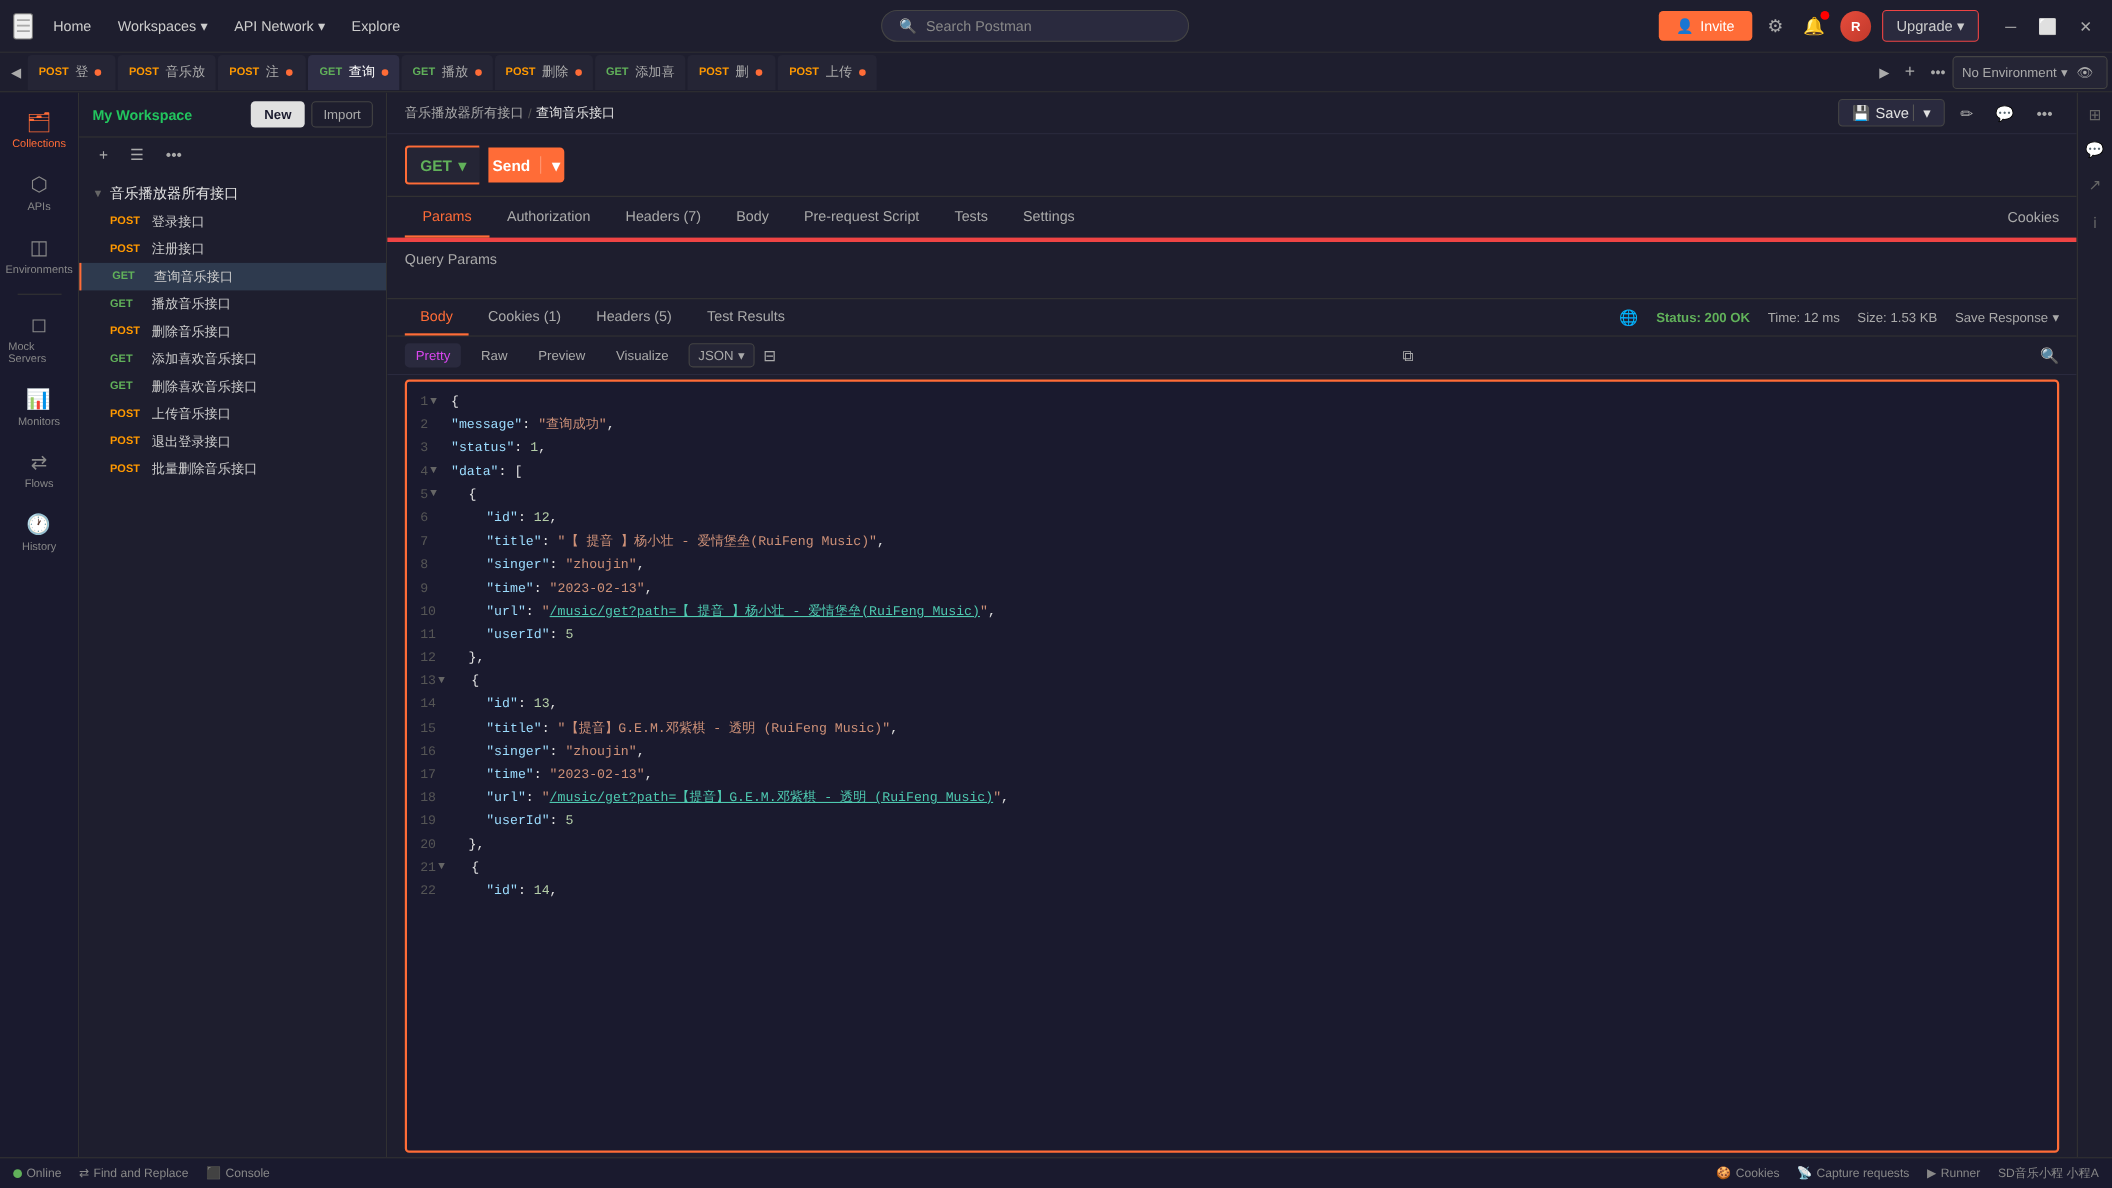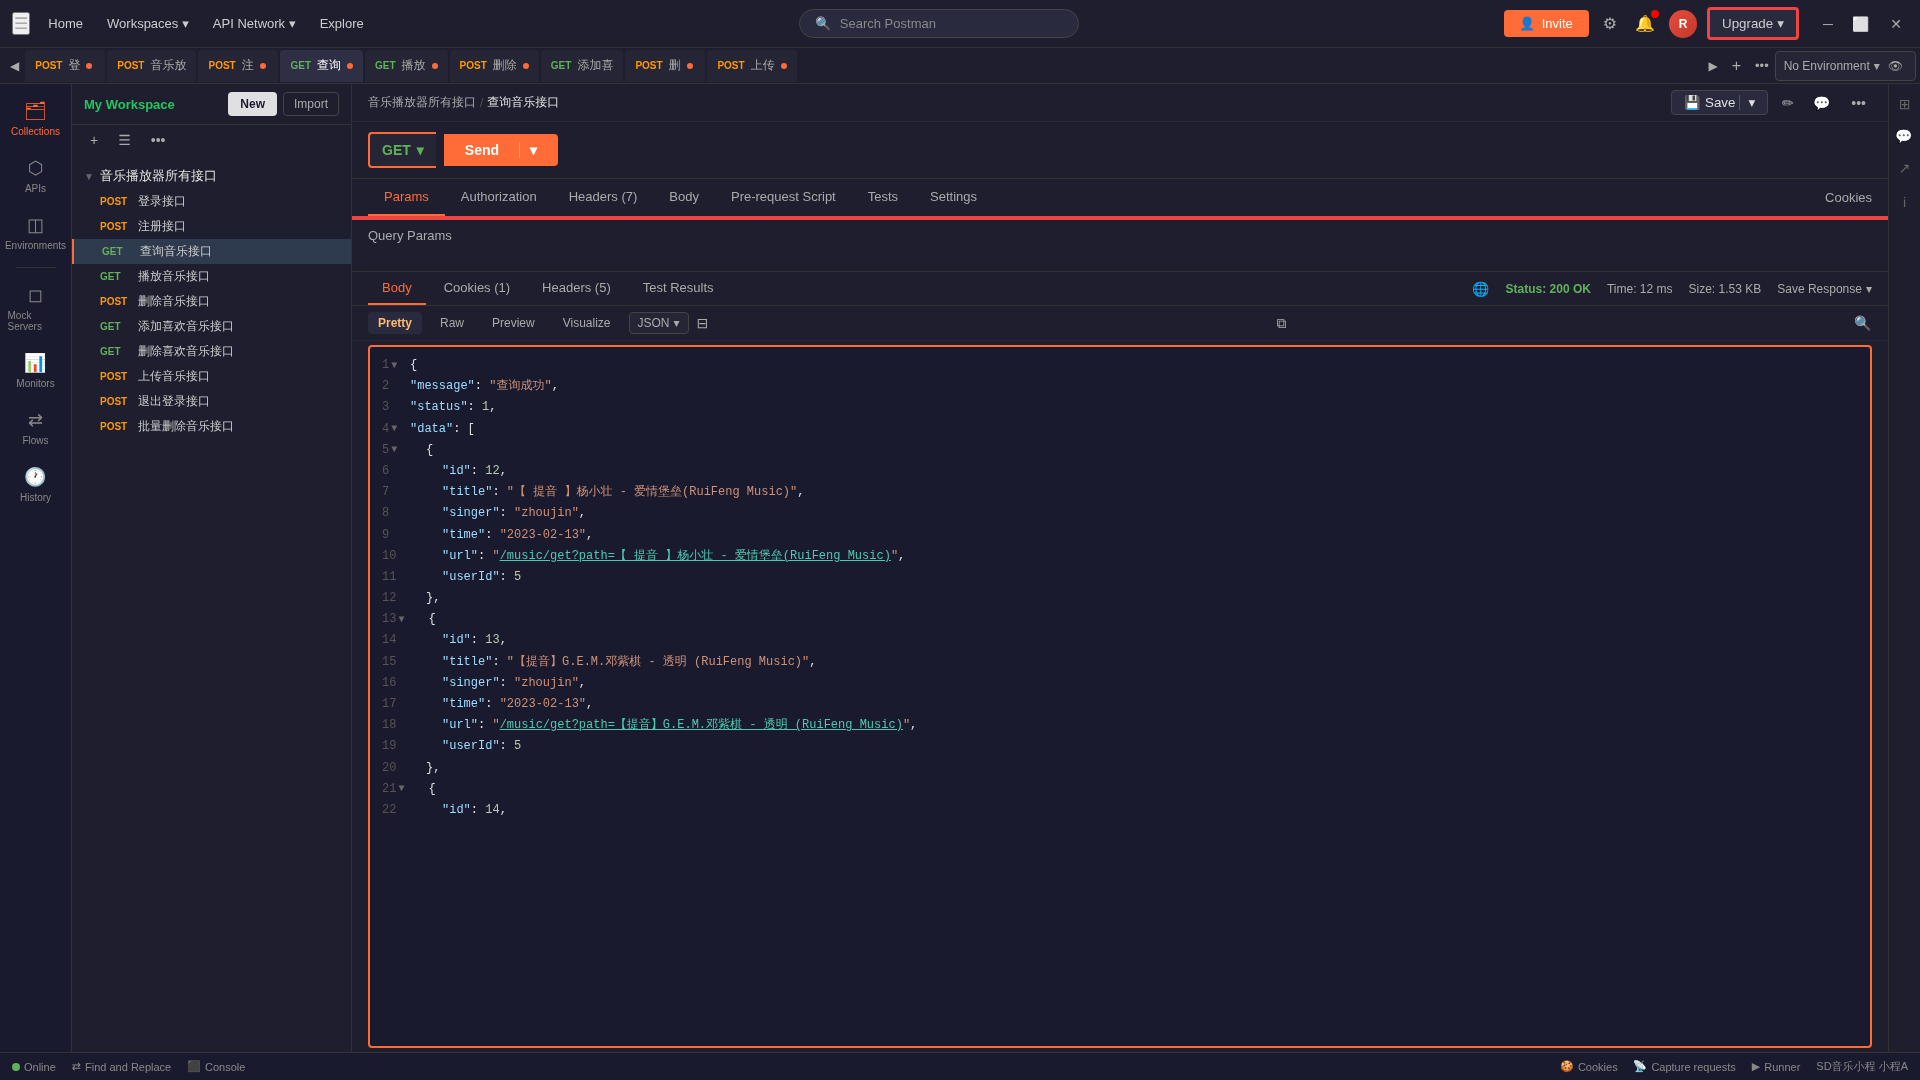--- a/index.html
+++ b/index.html
@@ -9,21 +9,21 @@
     .topbar { background: #1e1e2e; display: flex; align-items: center; padding: 0 12px; height: 48px; border-bottom: 1px solid #333; flex-shrink: 0; gap: 8px; }
     .menu-icon { color: #aaa; cursor: pointer; font-size: 16px; }
     .topbar-nav { display: flex; gap: 4px; align-items: center; }
     .topbar-nav-item { color: #ccc; padding: 4px 10px; border-radius: 4px; cursor: pointer; font-size: 13px; display: flex; align-items: center; gap: 4px; }
     .search-bar { flex: 1; display: flex; justify-content: center; }
     .search-input { background: #2a2a3e; border: 1px solid #444; border-radius: 20px; padding: 6px 16px; color: #ccc; display: flex; align-items: center; gap: 8px; width: 280px; cursor: pointer; }
     .topbar-right { display: flex; align-items: center; gap: 10px; margin-left: auto; }
     .btn-invite { background: #ff6c37; color: white; border: none; padding: 6px 16px; border-radius: 4px; cursor: pointer; font-size: 13px; display: flex; align-items: center; gap: 6px; }
     .icon-btn { background: none; border: none; color: #aaa; cursor: pointer; padding: 4px; border-radius: 4px; font-size: 16px; position: relative; }
     .badge { position: absolute; top: 0; right: 0; background: red; border-radius: 50%; width: 8px; height: 8px; }
-    .btn-upgrade { background: #2a2a3e; color: #ccc; border: 3px solid #ef4444; padding: 6px 12px; border-radius: 4px; cursor: pointer; display: flex; align-items: center; gap: 4px; }
+    .btn-upgrade { background: #2a2a3e; color: #ccc; border: 1px solid #ef4444; padding: 6px 12px; border-radius: 4px; cursor: pointer; display: flex; align-items: center; gap: 4px; }
     .window-controls { display: flex; gap: 8px; margin-left: 8px; }
     .win-btn { background: none; border: none; color: #aaa; cursor: pointer; font-size: 14px; padding: 2px 6px; }
 
     
     .tabbar { background: #1e1e2e; display: flex; align-items: center; height: 36px; border-bottom: 1px solid #333; flex-shrink: 0; padding: 0 4px; overflow: hidden; }
     .tab-arrow { color: #aaa; padding: 0 6px; cursor: pointer; font-size: 12px; }
     .tabs-scroll { display: flex; flex: 1; overflow: hidden; gap: 2px; }
     .tab { display: flex; align-items: center; padding: 0 10px; height: 32px; background: #252535; border-radius: 4px 4px 0 0; cursor: pointer; gap: 6px; white-space: nowrap; font-size: 12px; color: #aaa; min-width: 80px; position: relative; flex-shrink: 0; }
     .tab.active { background: #2e2e45; color: #fff; }
     .tab-method { font-size: 10px; font-weight: bold; }
@@ -70,21 +70,21 @@
     .breadcrumb-link { color: #aaa; cursor: pointer; }
     .breadcrumb-sep { color: #555; }
     .breadcrumb-current { color: #e0e0e0; }
     .breadcrumb-actions { margin-left: auto; display: flex; gap: 8px; }
     .btn-save { background: #2a2a3e; border: 1px solid #444; color: #e0e0e0; padding: 4px 12px; border-radius: 4px; cursor: pointer; display: flex; align-items: center; gap: 4px; }
     .btn-save-arrow { border-left: 1px solid #555; padding-left: 8px; }
 
     .request-url-bar { display: flex; align-items: center; padding: 10px 16px; gap: 8px; border-bottom: 1px solid #333; flex-shrink: 0; }
     .method-select { background: #252535; border: 2px solid #ff6c37; color: #61b15a; font-weight: bold; padding: 8px 12px; border-radius: 4px 0 0 4px; cursor: pointer; display: flex; align-items: center; gap: 6px; font-size: 14px; border-right: none; }
     .url-input { flex: 1; background: #252535; border: 2px solid #ff6c37; color: #e0e0e0; padding: 8px 12px; font-size: 14px; border-left: none; border-right: none; outline: none; }
-    .btn-send { background: #ff6c37; color: white; border: none; padding: 8px 21px; border-radius: 0 4px 4px 0; cursor: pointer; font-size: 14px; font-weight: 600; display: flex; align-items: flex-end; gap: 16px; }
+    .btn-send { background: #ff6c37; color: white; border: none; padding: 8px 4px; border-radius: 0 4px 4px 0; cursor: pointer; font-size: 14px; font-weight: 600; display: flex; align-items: flex-end; gap: 5px; }
     .btn-send-arrow { border-left: 1px solid rgba(255,255,255,0.3); padding-left: 10px; margin-left: 4px; }
 
     
     .req-tabs { display: flex; align-items: center; padding: 0 16px; border-bottom: 4px solid #ef4444; flex-shrink: 0; }
     .req-tab { padding: 10px 16px; font-size: 13px; color: #aaa; cursor: pointer; border-bottom: 2px solid transparent; }
     .req-tab.active { color: #ff6c37; border-bottom-color: #ff6c37; }
     .cookies-link { margin-left: auto; color: #aaa; cursor: pointer; font-size: 13px; }
 
     .query-params-section { padding: 8px 16px 4px; flex-shrink: 0; }
     .section-title { font-size: 13px; color: #aaa; font-weight: 500; margin-bottom: 24px; }
@@ -100,21 +100,21 @@
     .resp-tab { padding: 8px 14px; font-size: 13px; color: #aaa; cursor: pointer; border-bottom: 2px solid transparent; }
     .resp-tab.active { color: #ff6c37; border-bottom-color: #ff6c37; }
     .response-meta { margin-left: auto; display: flex; gap: 16px; align-items: center; font-size: 12px; color: #aaa; }
     .status-ok { color: #61b15a; font-weight: 600; }
     .save-response-btn { color: #aaa; cursor: pointer; display: flex; align-items: center; gap: 4px; }
     .resp-icon-btn { background: none; border: none; color: #aaa; cursor: pointer; font-size: 14px; }
 
     
     .code-options { display: flex; align-items: center; padding: 6px 16px; border-bottom: 1px solid #2a2a3e; gap: 8px; flex-shrink: 0; }
     .view-btn { padding: 4px 10px; background: none; border: none; color: #aaa; cursor: pointer; font-size: 12px; border-radius: 4px; }
-    .view-btn.active { background: #2a2a3e; color: #fdba74; font-weight: bold; }
+    .view-btn.active { background: #2a2a3e; color: #d946ef; }
     .format-select { background: #252535; border: 1px solid #444; color: #aaa; border-radius: 4px; padding: 3px 8px; font-size: 12px; cursor: pointer; display: flex; align-items: center; gap: 4px; }
     .filter-icon { color: #aaa; cursor: pointer; }
     .search-btn { margin-left: auto; background: none; border: none; color: #aaa; cursor: pointer; font-size: 14px; }
     .copy-btn { background: none; border: none; color: #aaa; cursor: pointer; font-size: 14px; }
 
     
     .code-container { flex: 1; overflow-y: auto; padding: 8px 0; background: #1a1a2e; border: 2px solid #ff6c37; border-radius: 4px; margin: 4px 16px; position: relative; }
     .code-line { display: flex; gap: 8px; padding: 1px 12px; font-family: 'Courier New', monospace; font-size: 12px; line-height: 1.6; }
     .line-num { color: #555; min-width: 20px; text-align: right; user-select: none; display: flex; align-items: center; gap: 2px; }
     .expand-arrow { color: #666; cursor: pointer; font-size: 10px; }

